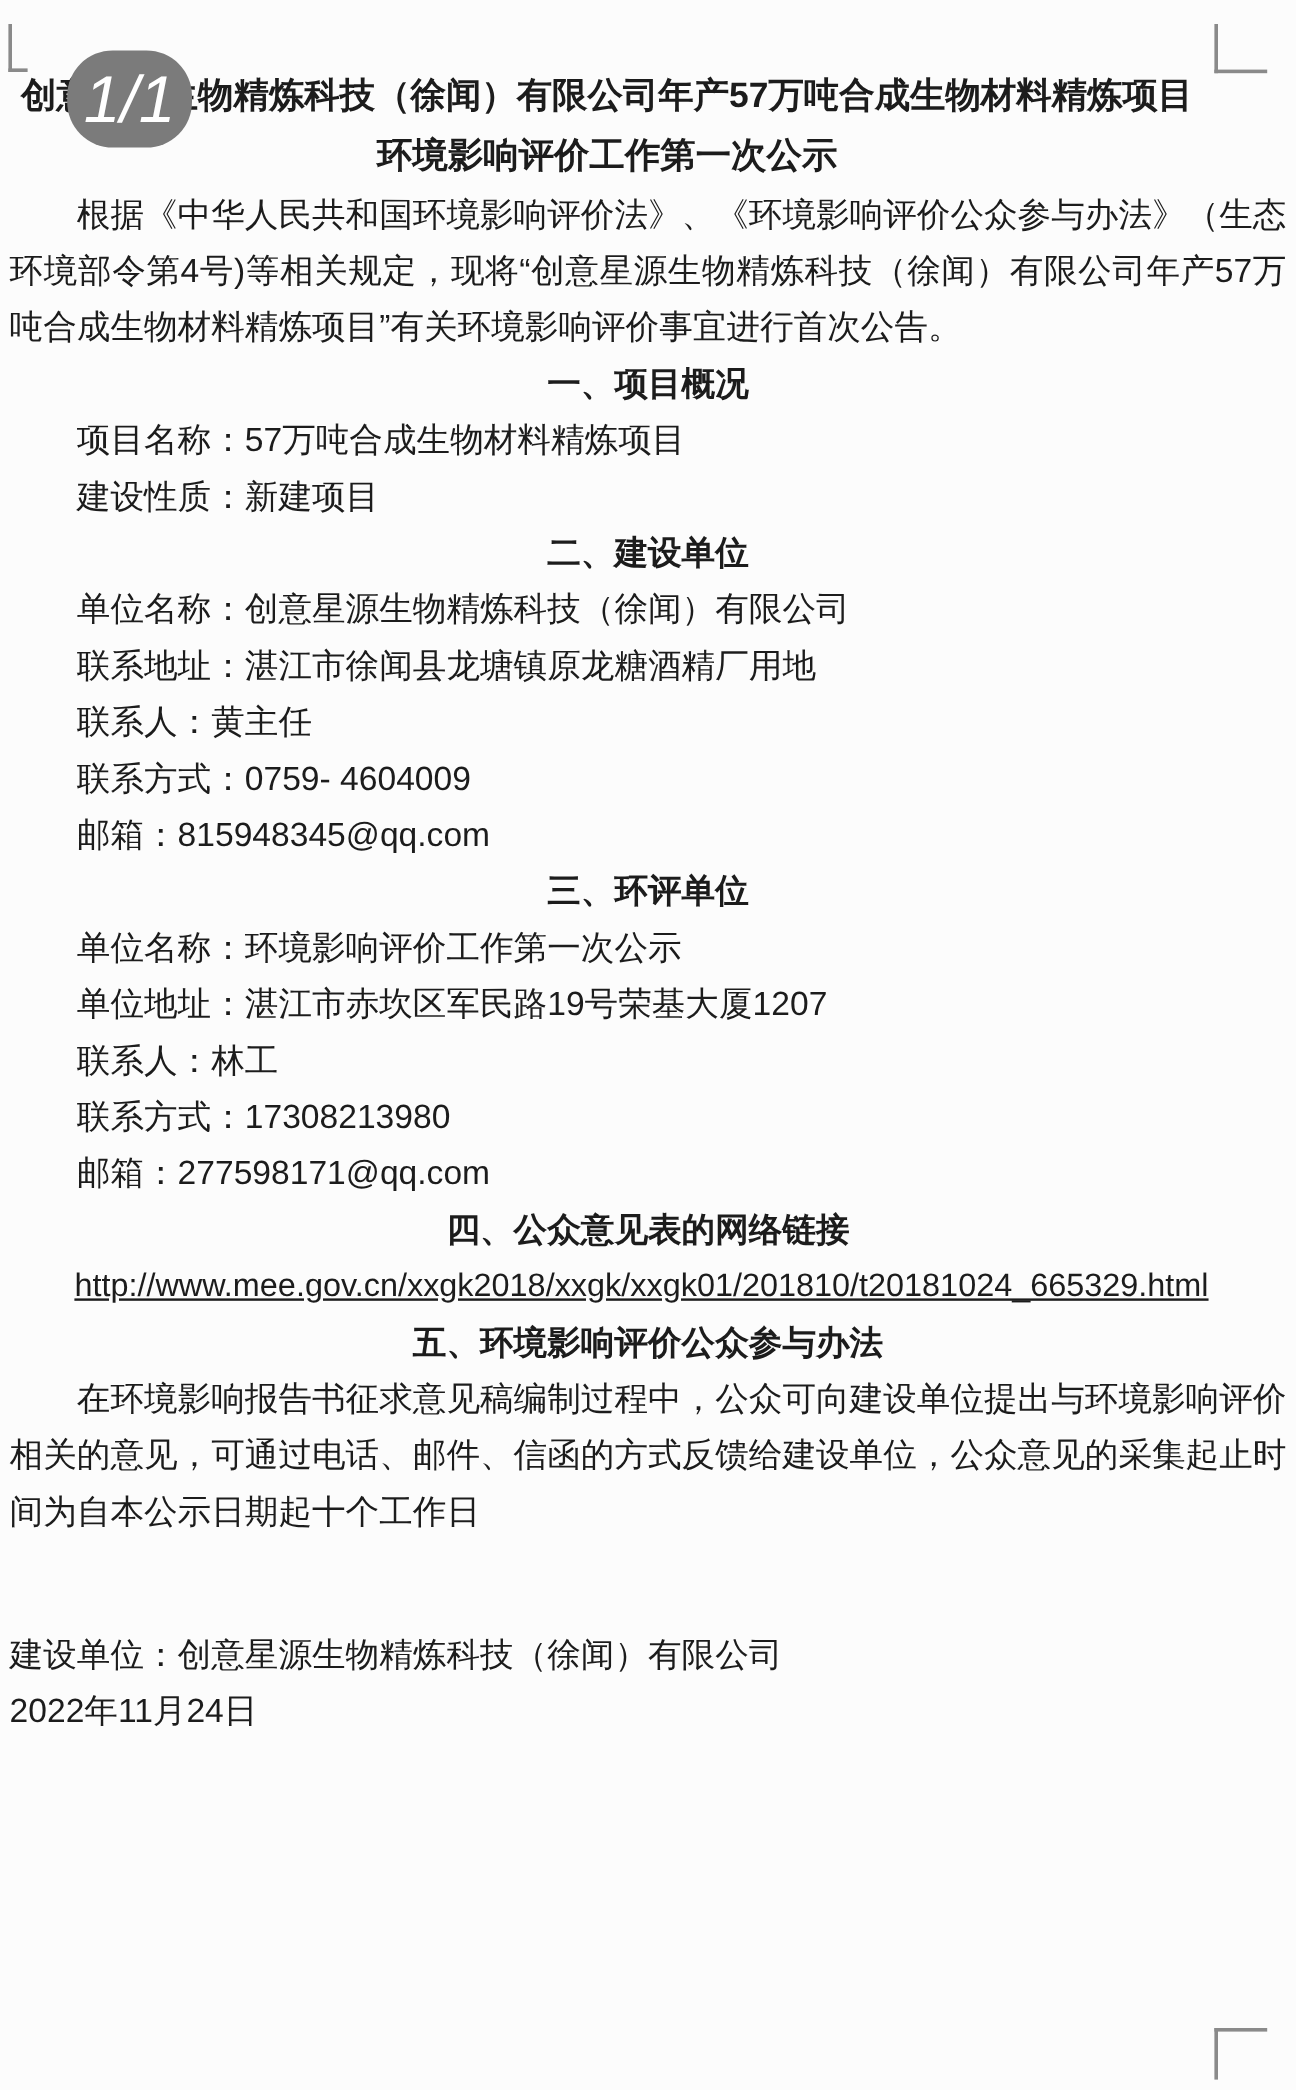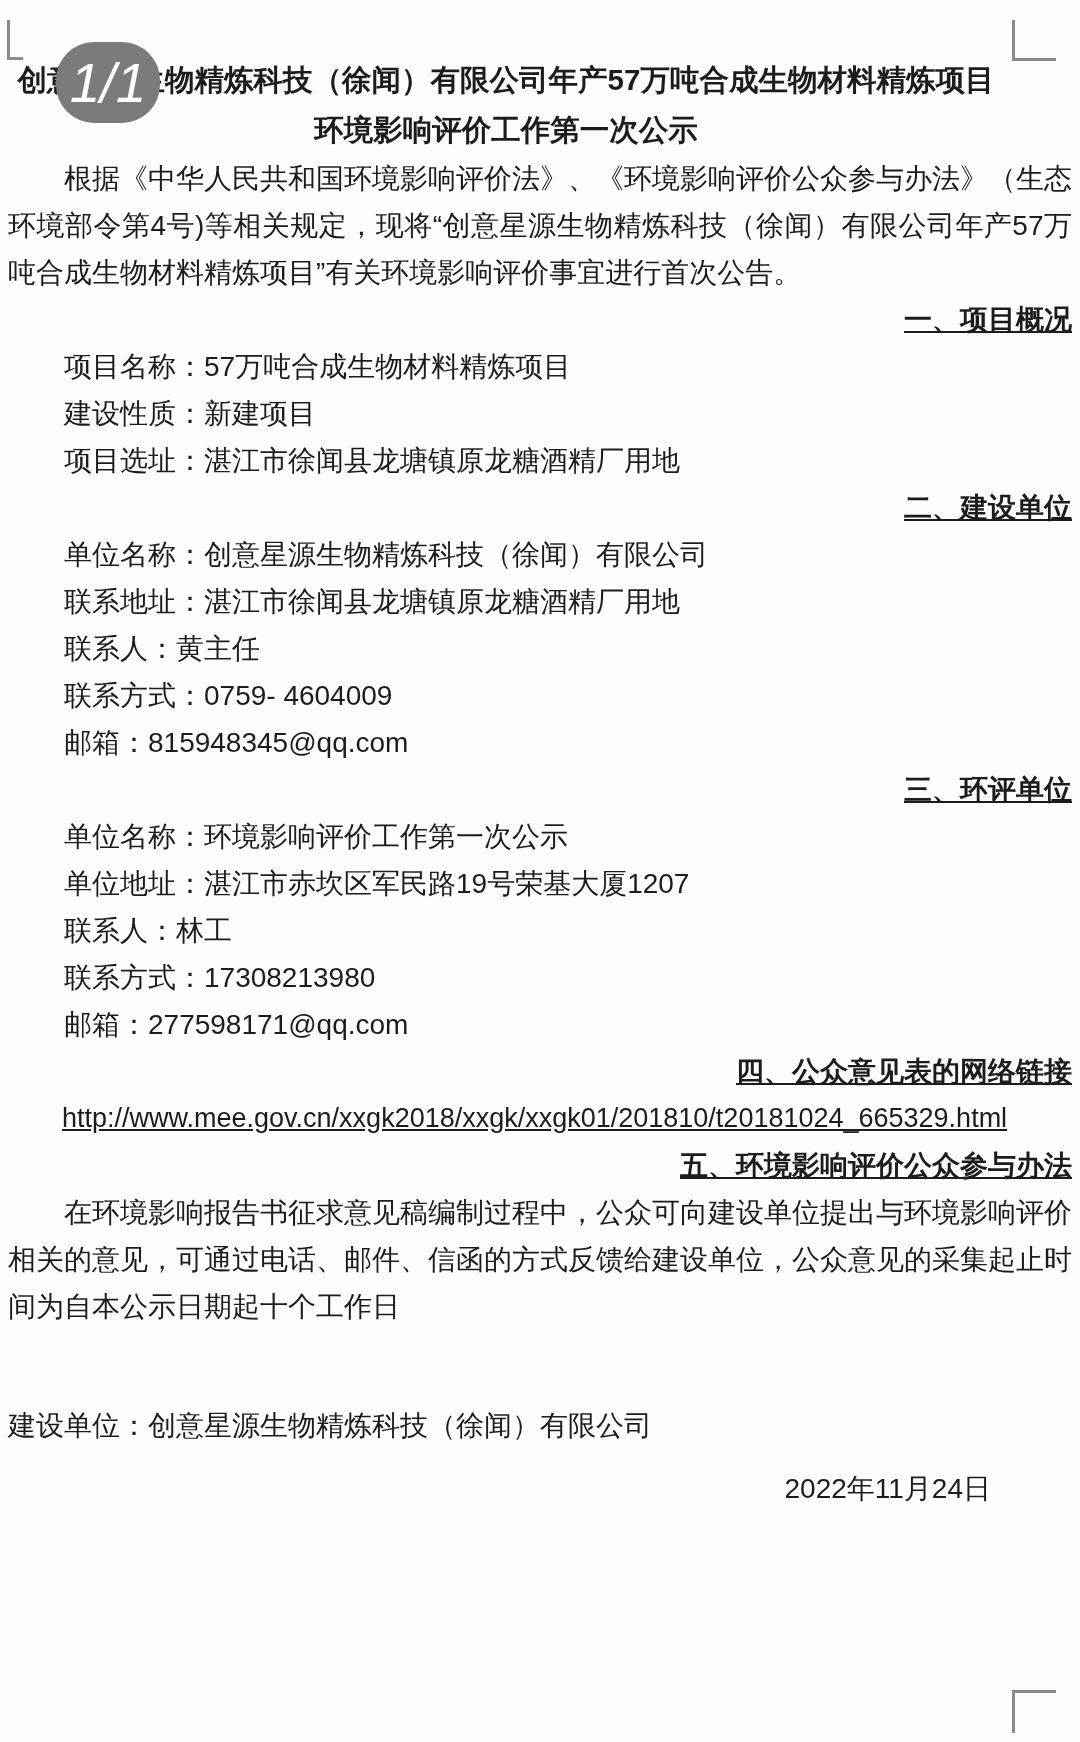--- a/index.html
+++ b/index.html
@@ -22,40 +22,39 @@
     text-align: center;
     margin: 0 68px 0 0;
   }
   .body {
     font-size: 28px;
     line-height: 47px;
     margin: 0;
     text-align: justify;
   }
   .ind { text-indent: 2em; }
-  .heading { font-weight: 700; text-align: right; text-decoration: underline; }
+  .heading { font-weight: 700; text-align: center; }
   .url-line {
     font-size: 27px;
     white-space: nowrap;
     text-align: left;
     overflow: hidden;
     text-decoration: underline;
   }
   .sign {
     font-size: 28px;
     line-height: 47px;
     margin: 72px 0 0 0;
     text-align: left;
     padding-right: 57px;
   }
   .date-line {
     font-size: 28px;
     line-height: 47px;
-    margin: 16px;
-    text-align: right;
+    margin: 0;
     padding-right: 65px;
   }
   .badge {
     position: absolute;
     left: 56px;
     top: 42px;
     width: 104px;
     height: 81px;
     background: #7b7b7b;
     border-radius: 38px;
@@ -96,21 +95,20 @@
   <div class="title">
     <div>创意星源生物精炼科技（徐闻）有限公司年产57万吨合成生物材料精炼项目</div>
     <div>环境影响评价工作第一次公示</div>
   </div>
 
   <p class="body ind">根据《中华人民共和国环境影响评价法》、《环境影响评价公众参与办法》（生态环境部令第4号)等相关规定，现将“创意星源生物精炼科技（徐闻）有限公司年产57万吨合成生物材料精炼项目”有关环境影响评价事宜进行首次公告。</p>
 
   <p class="body heading">一、项目概况</p>
   <p class="body ind">项目名称：57万吨合成生物材料精炼项目</p>
   <p class="body ind">建设性质：新建项目</p>
-  <p class="body ind">项目选址：湛江市徐闻县龙塘镇原龙糖酒精厂用地</p>
 
   <p class="body heading">二、建设单位</p>
   <p class="body ind">单位名称：创意星源生物精炼科技（徐闻）有限公司</p>
   <p class="body ind">联系地址：湛江市徐闻县龙塘镇原龙糖酒精厂用地</p>
   <p class="body ind">联系人：黄主任</p>
   <p class="body ind">联系方式：0759- 4604009</p>
   <p class="body ind">邮箱：815948345@qq.com</p>
 
   <p class="body heading">三、环评单位</p>
   <p class="body ind">单位名称：环境影响评价工作第一次公示</p>

